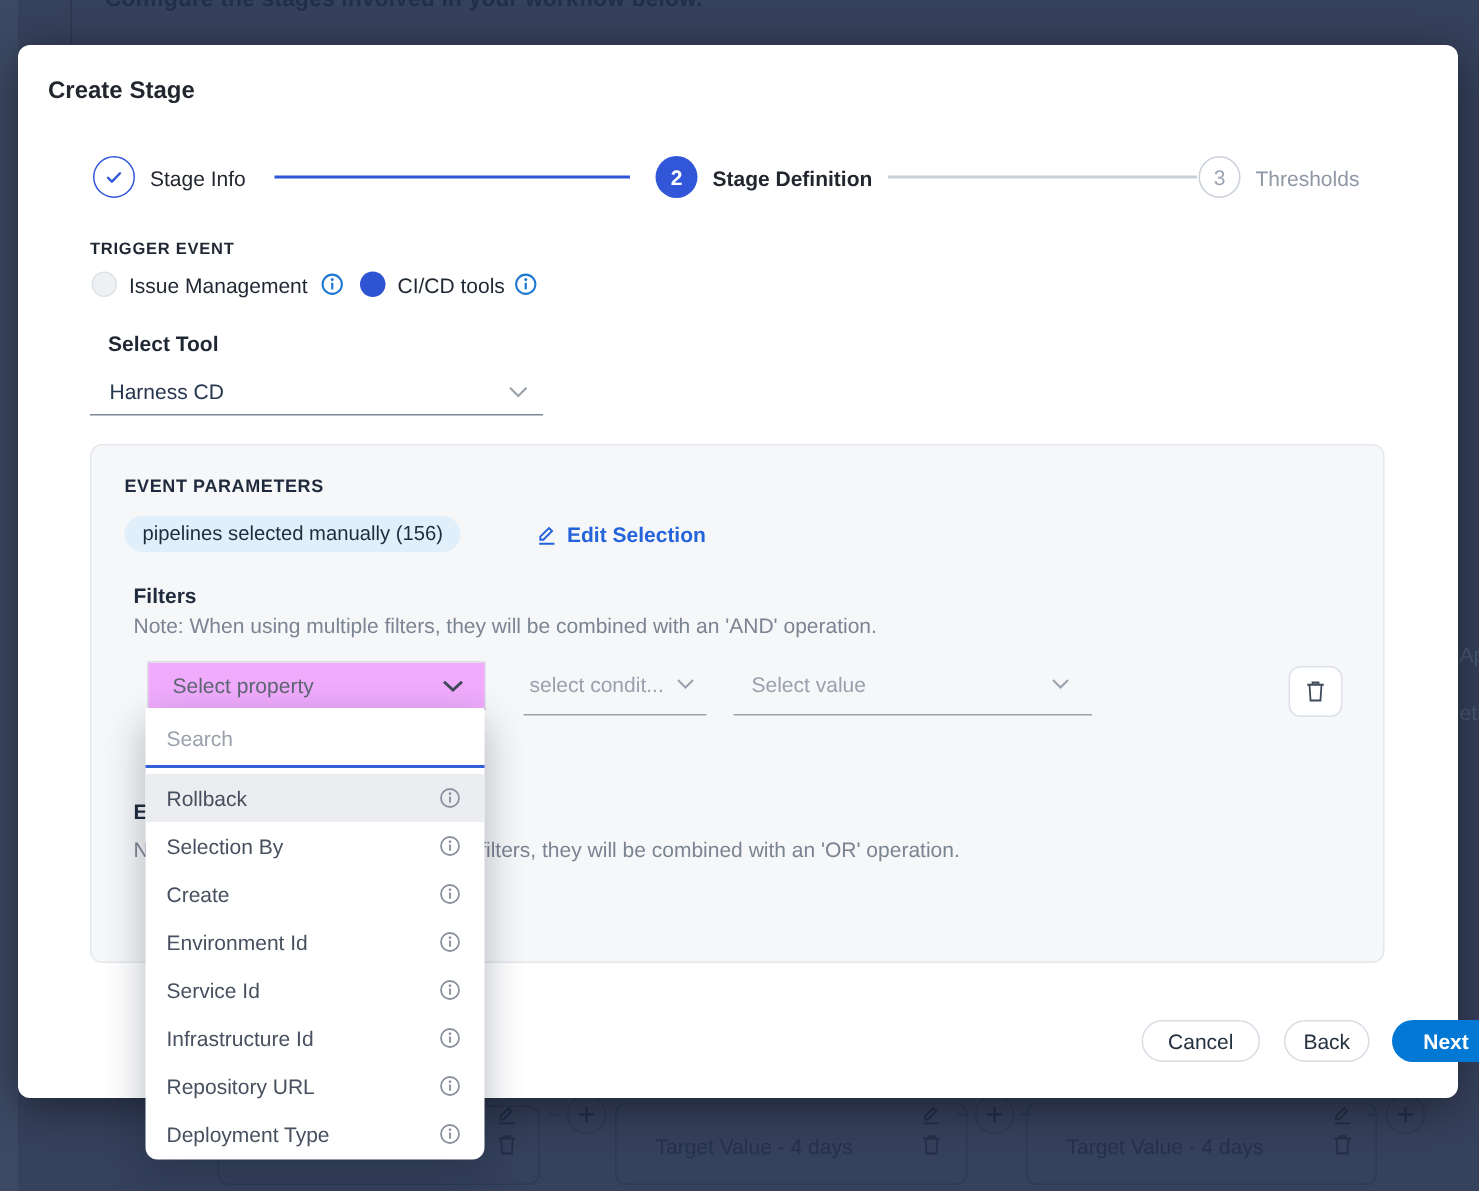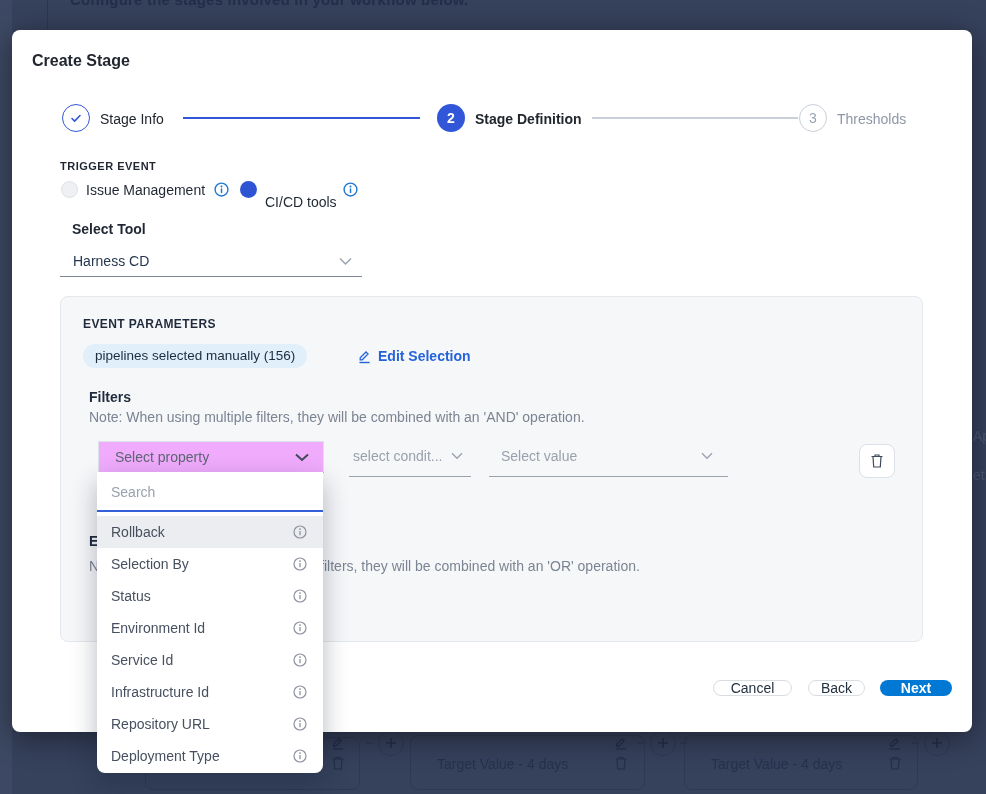--- a/index.html
+++ b/index.html
@@ -64,21 +64,21 @@
   .dd-search { width:100%; height:40px; border:none; outline:none; padding:0 14px; font-size:14px; color:#333;
                font-family:"Liberation Sans", sans-serif; background:transparent; }
   .dd-search::placeholder { color:#9aa2ad; }
   .dd-blueline { left:0; top:38px; width:226px; height:2px; background:#3160d8; }
   .dd-items { left:0; top:44px; width:226px; }
   .dd-item { height:32px; display:flex; align-items:center; justify-content:space-between; padding:0 16px 0 14px; cursor:pointer; }
   .dd-item.hl { background:#ebedf0; }
   .dd-item span { font-size:14px; color:#47505f; }
 
   
-  .btn { height:16px; border-radius:16px; display:flex; align-items:center; justify-content:center; font-size:14px; cursor:pointer; }
+  .btn { height:28px; border-radius:16px; display:flex; align-items:center; justify-content:center; font-size:14px; cursor:pointer;margin-left:48px; }
   .btn-light { background:#fff; border:1px solid #d8dde4; color:#243140; font-weight:500; }
   .btn-primary { background:#0278d5; color:#fff; font-weight:700; }
 </style>
 </head>
 <body>
 
 <div id="app">
 
   <div class="abs bd-leftstrip"></div>
   <div class="abs bd-topdivider"></div>
@@ -153,21 +153,21 @@
 
     <div class="abs section-caps" style="left:48px; top:130px;">TRIGGER EVENT</div>
     <div class="abs radio radio-off" style="left:49px; top:151px;"></div>
     <div class="abs radio-label" style="left:74px; top:152px;">Issue Management</div>
     <svg class="abs" style="left:202px; top:152px;" width="15" height="15" viewBox="0 0 14 14">
         <circle cx="7" cy="7" r="6" fill="none" stroke="#1f78d1" stroke-width="1.3"></circle>
         <circle cx="7" cy="4.1" r="0.95" fill="#1f78d1"></circle>
         <rect x="6.3" y="5.9" width="1.4" height="4.5" rx="0.7" fill="#1f78d1"></rect>
       </svg>
     <div class="abs radio radio-on" style="left:228px; top:151px;"></div>
-    <div class="abs radio-label" style="left:253px; top:164px;">CI/CD tools</div>
+    <div class="abs radio-label" style="left:253px; top:152px;">CI/CD tools</div>
     <svg class="abs" style="left:331px; top:152px;" width="15" height="15" viewBox="0 0 14 14">
         <circle cx="7" cy="7" r="6" fill="none" stroke="#1f78d1" stroke-width="1.3"></circle>
         <circle cx="7" cy="4.1" r="0.95" fill="#1f78d1"></circle>
         <rect x="6.3" y="5.9" width="1.4" height="4.5" rx="0.7" fill="#1f78d1"></rect>
       </svg>
 
     <div class="abs field-label" style="left:60px; top:191px;">Select Tool</div>
     <div class="abs select-value" style="left:61px; top:223px;">Harness CD</div>
     <svg class="abs" style="left:327px; top:227px;" width="13" height="9" viewBox="0 0 13 9">
         <path d="M1 1.5l5.5 5.5L12 1.5" fill="none" stroke="#9aa3ae" stroke-width="1.5"></path>
@@ -235,21 +235,21 @@
       </div>
       <div class="dd-item">
         <span>Selection By</span>
         <svg width="14" height="14" viewBox="0 0 14 14">
             <circle cx="7" cy="7" r="6" fill="none" stroke="#8d939e" stroke-width="1.2"></circle>
             <circle cx="7" cy="4.1" r="0.9" fill="#8d939e"></circle>
             <rect x="6.35" y="5.9" width="1.3" height="4.4" rx="0.65" fill="#8d939e"></rect>
           </svg>
       </div>
       <div class="dd-item">
-        <span>Status</span>
+        <span>Create</span>
         <svg width="14" height="14" viewBox="0 0 14 14">
             <circle cx="7" cy="7" r="6" fill="none" stroke="#8d939e" stroke-width="1.2"></circle>
             <circle cx="7" cy="4.1" r="0.9" fill="#8d939e"></circle>
             <rect x="6.35" y="5.9" width="1.3" height="4.4" rx="0.65" fill="#8d939e"></rect>
           </svg>
       </div>
       <div class="dd-item">
         <span>Environment Id</span>
         <svg width="14" height="14" viewBox="0 0 14 14">
             <circle cx="7" cy="7" r="6" fill="none" stroke="#8d939e" stroke-width="1.2"></circle>

